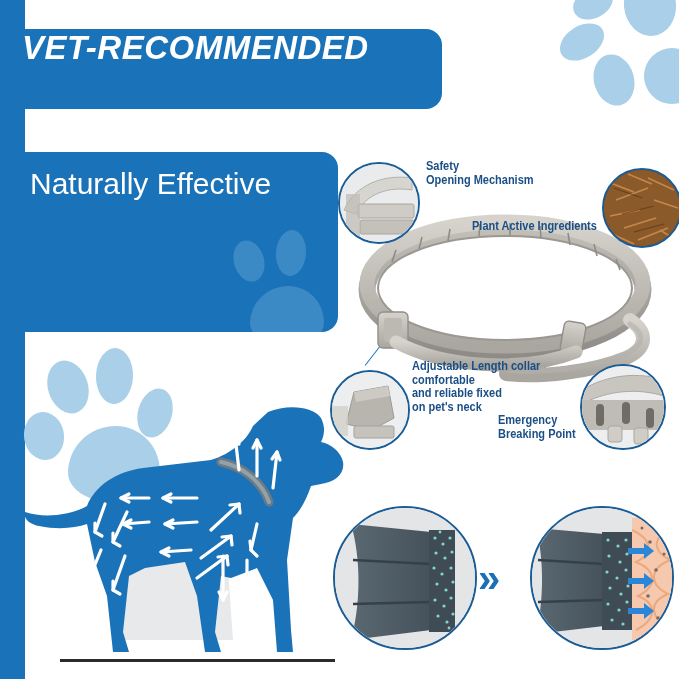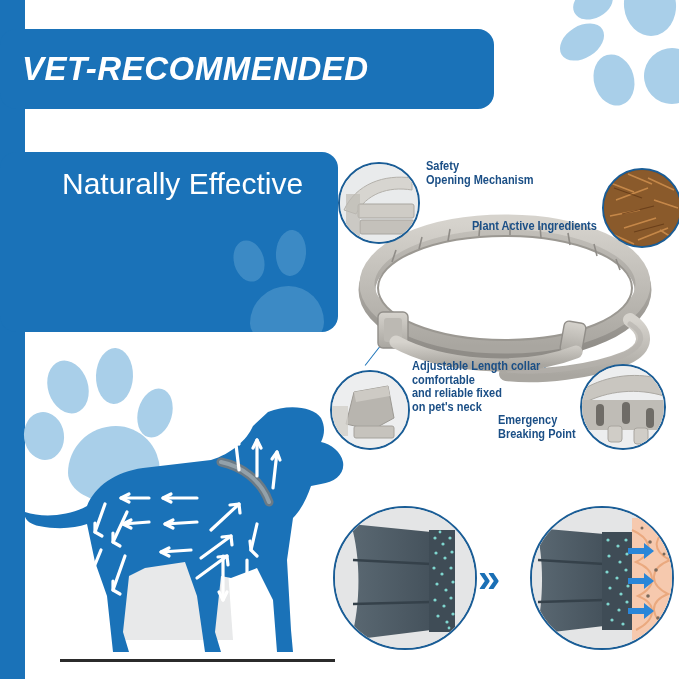--- a/index.html
+++ b/index.html
@@ -8,31 +8,31 @@
   #stage{position:relative;width:679px;height:679px;background:#ffffff;overflow:hidden;}
 
   
   .edgebar{position:absolute;left:0;top:0;width:25px;height:679px;background:#1a72b8;}
 
   
   .paw{position:absolute;}
   .paw span{position:absolute;background:#a9cfe9;border-radius:50%;display:block;}
 
   
-  .badge{position:absolute;left:0;top:29px;width:494px;height:80px;
+  .badge{position:absolute;left:0;top:29px;width:442px;height:80px;
          background:#1a72b8;border-radius:16px;
-         display:flex;align-items:center;}
+         display:flex;align-items:flex-start;}
   .badge-text{color:#fff;font-size:33px;font-weight:bold;font-style:italic;
               letter-spacing:0.5px;padding-left:22px;white-space:nowrap;}
 
   
   .headline{position:absolute;left:0;top:152px;width:338px;height:180px;
             background:#1a72b8;border-radius:16px;overflow:hidden;}
   .headline-text{position:relative;color:#ffffff;font-size:30px;line-height:35px;
-                 padding:14px 0 0 30px;z-index:2;margin-left:32px;}
+                 padding:14px 0 0 30px;z-index:2;}
   .headline .pawdeco{position:absolute;right:-6px;bottom:-24px;z-index:1;opacity:.55;}
   .headline .pawdeco span{background:#5a9fd0;}
 
   
   .collar-area{position:absolute;left:330px;top:152px;width:349px;height:320px;}
 
   
   .dcircle{position:absolute;border-radius:50%;border:2px solid #1a5d96;
            overflow:hidden;background:#eceef0;}
 

